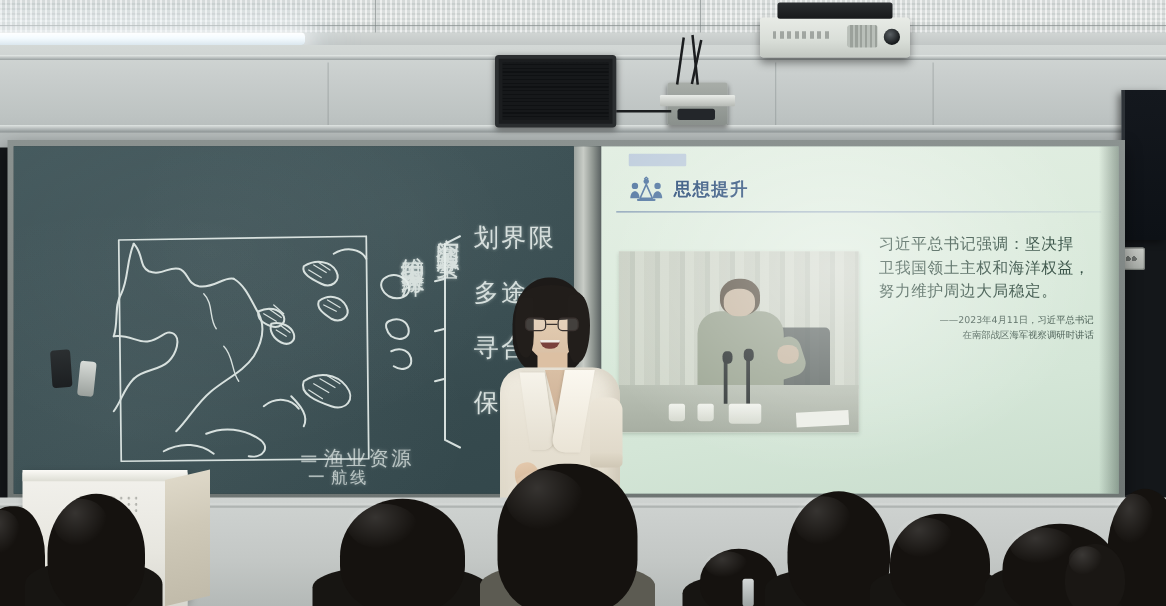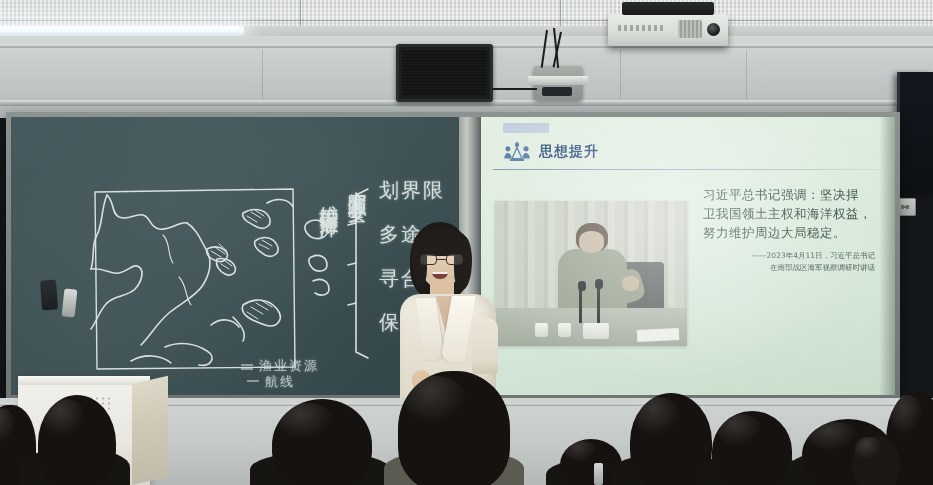--- a/index.html
+++ b/index.html
@@ -575,21 +575,21 @@
         </svg>
 
         <div class="chalk-col" style="left:306px;top:72px;font-size:19px;height:170px;">维护国家海洋</div>
         <div class="chalk-col" style="left:334px;top:58px;font-size:19px;height:185px;">空间资源安全</div>
 
         <div class="chalk-row" style="left:368px;top:60px;font-size:20px;">划界限</div>
         <div class="chalk-row" style="left:368px;top:104px;font-size:20px;">多途径</div>
         <div class="chalk-row" style="left:368px;top:148px;font-size:20px;">寻合作</div>
         <div class="chalk-row" style="left:368px;top:192px;font-size:20px;">保海运</div>
 
-        <div class="chalk-row" style="left:248px;top:240px;font-size:13px;opacity:.75;">渔业资源</div>
+        <div class="chalk-row" style="left:248px;top:240px;font-size:16px;opacity:.75;">渔业资源</div>
         <div class="chalk-row" style="left:254px;top:256px;font-size:13px;opacity:.75;">航线</div>
         <svg class="chalk-svg" viewBox="0 0 448 278" preserveAspectRatio="none">
           <g stroke="#dfe8e5" stroke-width="1.4" opacity=".7">
             <path d="M230 248 L242 248 M230 252 L242 252"></path>
             <path d="M236 264 L248 264"></path>
           </g>
         </svg>
 
         <div class="eraser" style="left:30px;top:163px;width:16px;height:30px;background:linear-gradient(180deg,#2b2f31,#1c1f21);transform:rotate(-4deg);"></div>
         <div class="eraser" style="left:52px;top:172px;width:13px;height:28px;background:linear-gradient(180deg,#d8dcd8,#9aa09c);transform:rotate(6deg);"></div>

